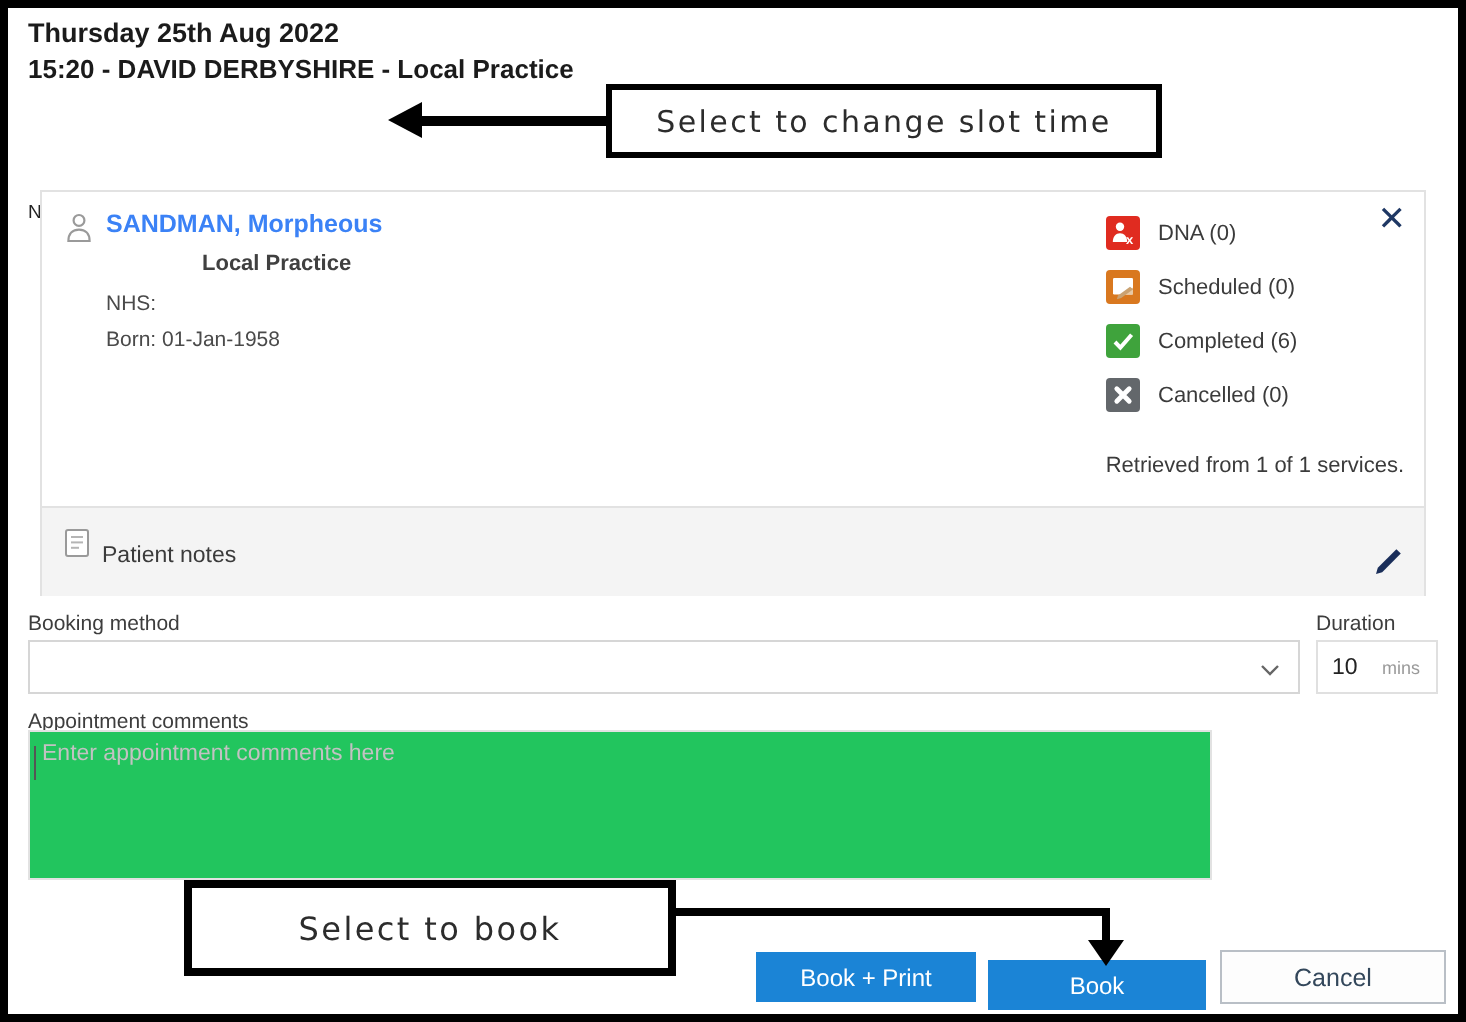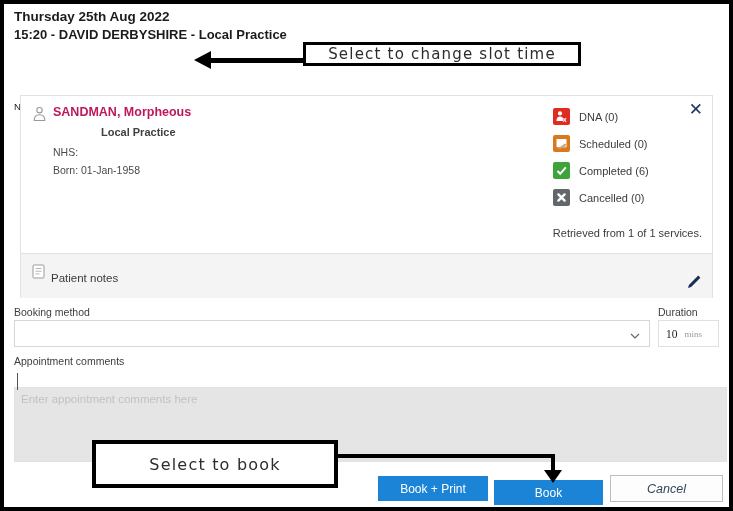--- a/index.html
+++ b/index.html
@@ -29,21 +29,21 @@
   .slot-caret { font-size: 9px; color: #222; }
 
   
   .callout {
     border: 3px solid #000; background: #fff;
     display: flex; align-items: center; justify-content: center;
     font-family: "DejaVu Sans", sans-serif;
     letter-spacing: 1.2px; color: #2c2c2c;
     z-index: 20;
   }
-  .callout1 { left: 299px; top: 38px; width: 278px; height: 24px; font-size: 15px; }
+  .callout1 { left: 299px; top: 38px; width: 278px; height: 37px; font-size: 15px; }
   .callout2 { left: 88px; top: 436px; width: 246px; height: 48px; border-width: 4px; font-size: 16px; }
 
   .arr-line { background: #000; z-index: 19; }
   .arr1-line { left: 205px; top: 54px; width: 95px; height: 5px; }
   .arr1-head {
     left: 190px; top: 47px; width: 0; height: 0;
     border-top: 9px solid transparent; border-bottom: 9px solid transparent;
     border-right: 17px solid #000; z-index: 19;
   }
   .arr2-hline { left: 332px; top: 450px; width: 219px; height: 4px; }
@@ -52,21 +52,21 @@
     left: 540px; top: 466px; width: 0; height: 0;
     border-left: 9px solid transparent; border-right: 9px solid transparent;
     border-top: 13px solid #000; z-index: 21;
   }
 
   
   .card {
     left: 16px; top: 91px; width: 693px; height: 203px;
     border: 1px solid #e2e2e2; background: #fff;
   }
-  .p-name  { left: 32px; top: 9px;  font-size: 12.5px; font-weight: bold; color: #be185d; }
+  .p-name  { left: 32px; top: 9px;  font-size: 12.5px; font-weight: bold; color: #3b82f6; }
   .p-prac  { left: 32px; top: 30px; font-size: 11px;   font-weight: bold; color: #404040; padding-left: 48px; }
   .p-nhs   { left: 32px; top: 50px; font-size: 10.5px; color: #4a4a4a; }
   .p-born  { left: 32px; top: 68px; font-size: 10.5px; color: #4a4a4a; }
   .person-icon { left: 11px; top: 10px; }
 
   .stat-row { left: 532px; display: flex; align-items: center; gap: 9px; }
   .stat-ico {
     width: 17px; height: 17px; border-radius: 2px;
     display: flex; align-items: center; justify-content: center; flex: 0 0 17px;
   }
@@ -91,49 +91,48 @@
     left: 10px; top: 316px; width: 636px; height: 27px;
     border: 1px solid #d6d6d6; background: #fff;
     display: flex; align-items: center; justify-content: flex-end;
     padding-right: 9px; cursor: pointer;
   }
   .dur-lbl { left: 654px; top: 302px; }
   .dur-box {
     left: 654px; top: 316px; width: 61px; height: 27px;
     border: 1px solid #e0e0e0; background: #fff;
     display: flex; align-items: center; justify-content: space-between;
-    padding: 0 16px 0 7px;
-    font-family: Liberation Serif, serif;
+    padding: 0 8px 0 7px;
   }
   .dur-val  { font-size: 11.5px; color: #222; }
   .dur-unit { font-size: 9px; color: #9a9a9a; }
 
   .cmt-lbl { left: 10px; top: 351px; }
   .cmt-area {
-    left: 10px; top: 383px; width: 713px; height: 75px;
-    border: 1px solid #e2e2e2; background: #e5e5e5;
+    left: 10px; top: 361px; width: 592px; height: 75px;
+    border: 1px solid #e2e2e2; background: #22c55e;
     font-family: "Liberation Sans", sans-serif;
     font-size: 11.5px; color: #333; padding: 5px 6px;
     resize: none; outline: none;
   }
   .cmt-area::placeholder { color: #c2c2c2; }
   .caret-bar { left: 13px; top: 369px; width: 1px; height: 17px; background: #555; }
 
   
   .btn {
     display: flex; align-items: center; justify-content: center;
     font-size: 12px; cursor: pointer; border: none;
     font-family: "Liberation Sans", sans-serif;
   }
   .btn-blue { background: #1b84d6; color: #fff; }
   .btn-bookprint { left: 374px; top: 472px; width: 110px; height: 25px; }
   .btn-book      { left: 490px; top: 476px; width: 109px; height: 25px; }
   .btn-cancel {
     left: 606px; top: 471px; width: 113px; height: 27px;
-    background: #fdfdfd; border: 1px solid #b9bfc6; color: #33475b; font-size: 12.5px; font-style: italic;
+    background: #fdfdfd; border: 1px solid #b9bfc6; color: #33475b; font-size: 12.5px;
   }
 </style>
 </head>
 <body>
 
 <div class="screen">
 
   <div class="abs hdr-date">Thursday 25th Aug 2022</div>
   <div class="abs hdr-slot">15:20 - DAVID DERBYSHIRE - Local Practice</div>
 

